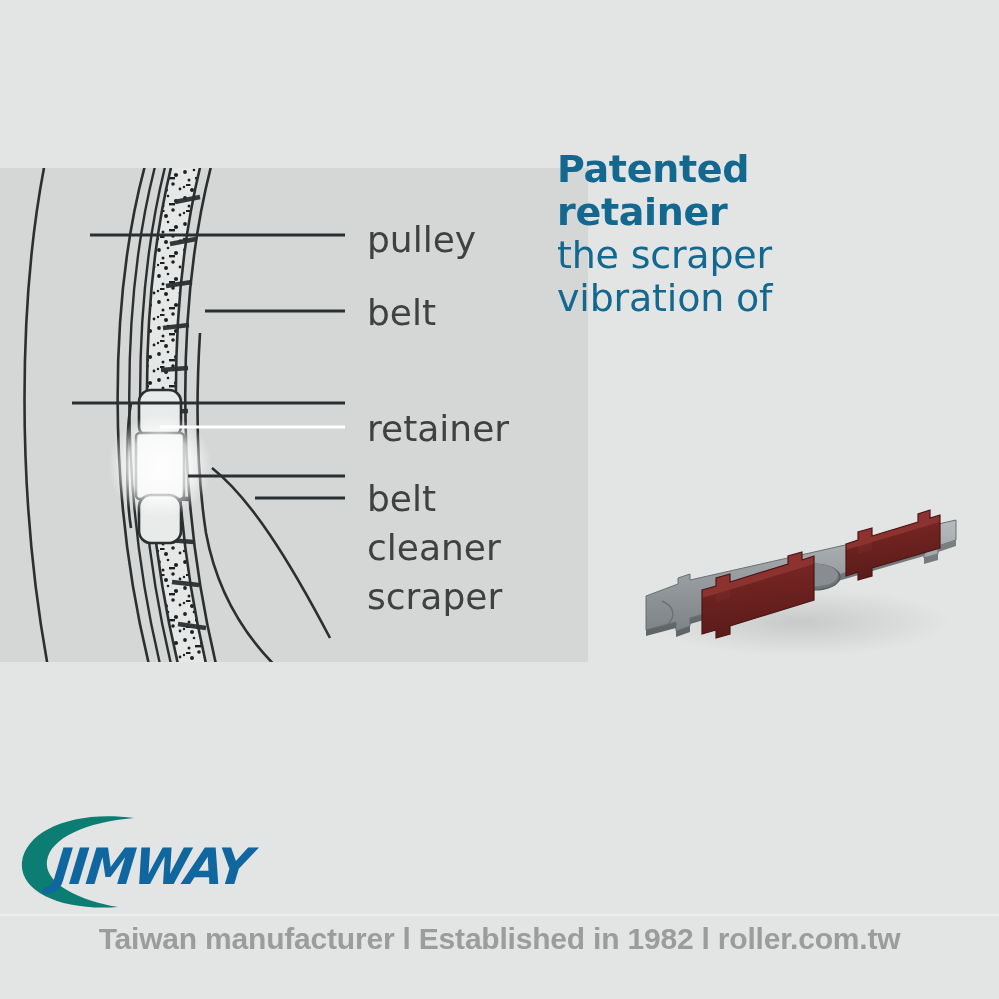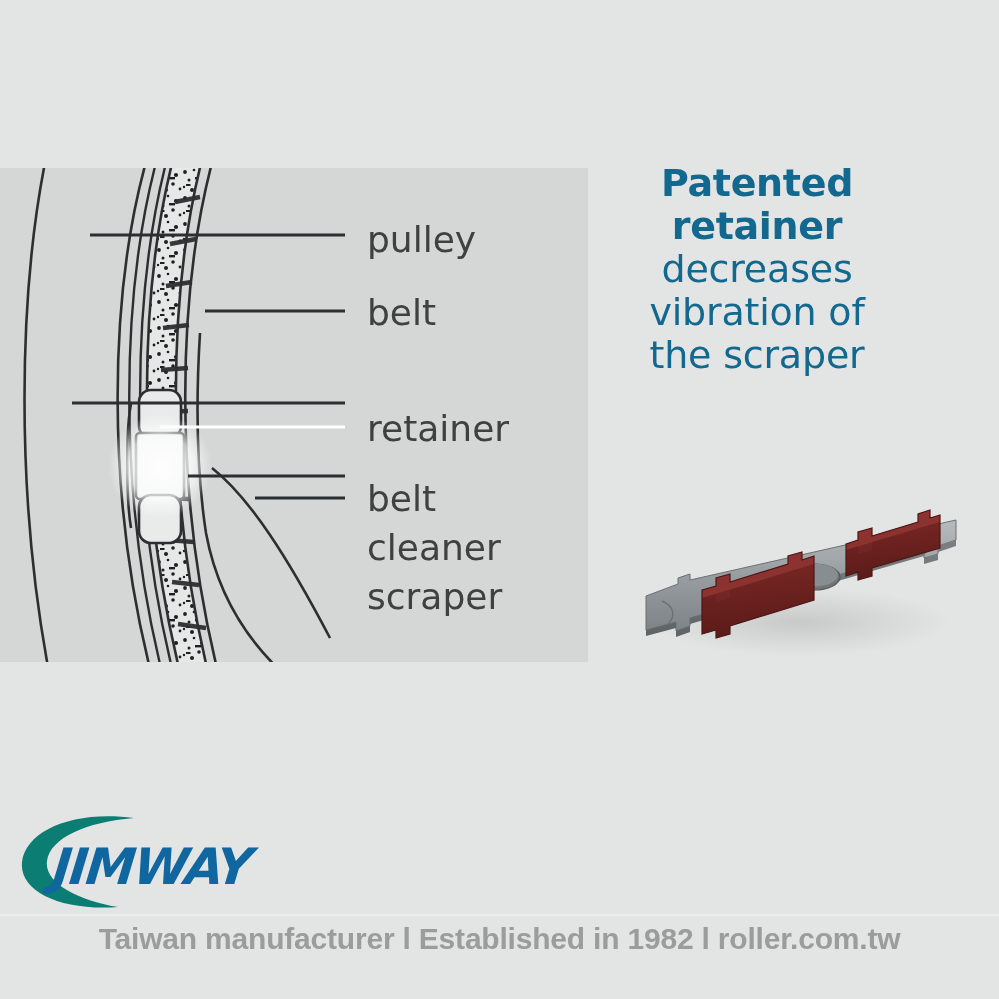--- a/index.html
+++ b/index.html
@@ -33,23 +33,23 @@
     white-space:pre-line;
   }
   #label-pulley{left:367px;top:215px;}
   #label-belt{left:367px;top:288px;}
   #label-retainer{left:367px;top:404px;}
   #label-scraper{left:367px;top:474px;}
 
   
   .headline{
     position:absolute;
-    right:42px;top:162px;
+    right:42px;top:148px;
     width:400px;
-    text-align:center;
+    text-align:left;
     color:#12688f;
     font-family:"DejaVu Sans", sans-serif;
   }
   .headline .bold-part{
     display:block;
     font-weight:bold;
     font-size:38px;
     line-height:43px;
     letter-spacing:-0.3px;
   }
@@ -194,23 +194,22 @@
 
   <div class="callout" id="label-retainer">retainer</div>
 
   <div class="callout" id="label-scraper">belt
 cleaner
 scraper</div>
 
   <div class="headline">
     <span class="bold-part">Patented</span>
     <span class="bold-part">retainer</span>
-    <span class="light-part">decreases</span>
+    <span class="light-part">the scraper</span>
     <span class="light-part">vibration of</span>
-    <span class="light-part">the scraper</span>
   </div>
 
   <div class="product-photo">
     <svg viewBox="0 0 360 180">
       <defs>
         <linearGradient id="metalTop" x1="0" y1="0" x2="0" y2="1">
           <stop offset="0%" stop-color="#b7bbbe"></stop>
           <stop offset="45%" stop-color="#9aa0a3"></stop>
           <stop offset="100%" stop-color="#7d8386"></stop>
         </linearGradient>

